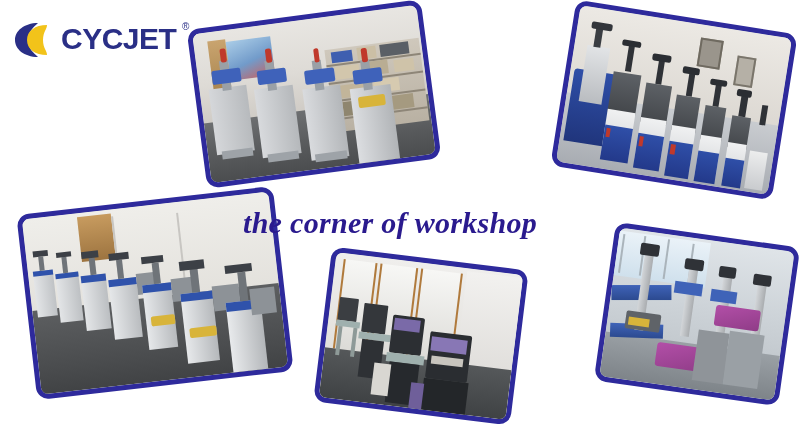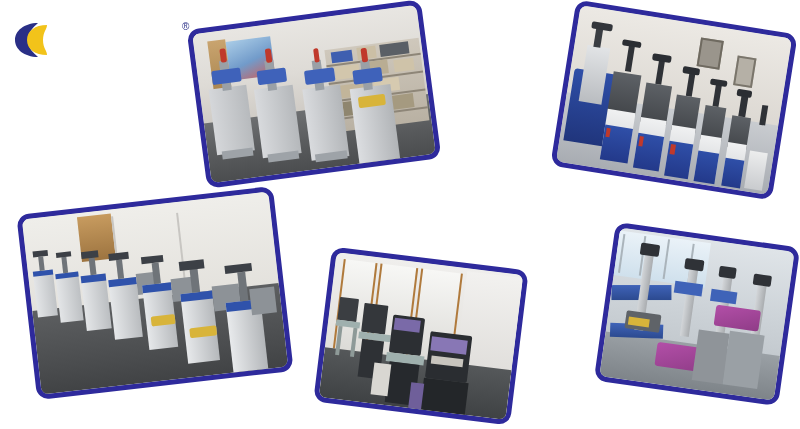--- a/index.html
+++ b/index.html
@@ -213,20 +213,21 @@
 </head>
 <body>
 
 <div id="stage">
 
   <div id="brand-logo">
     <svg class="logo-mark" viewBox="0 0 50 38" xmlns="http://www.w3.org/2000/svg">
       <path d="M24 2 C10 2 1 10 1 19 C1 28 10 36 24 36 C20 32 14 28 14 19 C14 10 20 6 24 2 Z" fill="#2a2f86"></path>
       <path d="M33 4 C21 4 13 10 13 19 C13 28 21 34 33 34 C33 30 29 27 29 19 C29 11 33 8 33 4 Z" fill="#f2c31a"></path>
     </svg>
+    <div class="logo-wordmark">CYCJET</div>
     <div class="logo-tm">®</div>
   </div>
 
   <div class="photo" id="photo-workshop-row-a">
     <div class="scene">
       <div class="wall wall-main"></div>
       <div class="floor floor-main"></div>
       <div class="win window-blue"></div>
       <div class="box door-tan"></div>
 
@@ -435,14 +436,15 @@
       <div class="post" style="left:82%;top:24%;width:5%;height:38%;background:linear-gradient(90deg,#d3d6d9,#a9acaf);"></div>
       <div class="head" style="left:79%;top:18%;width:10%;height:7%;background:#2f3237;border-radius:2px;"></div>
 
       <div class="box" style="left:60%;top:42%;width:26%;height:14%;background:linear-gradient(160deg,#b34fa8,#8f3c87);border-radius:3px;"></div>
       <div class="box" style="left:30%;top:72%;width:30%;height:16%;background:linear-gradient(160deg,#b34fa8,#8f3c87);border-radius:3px;"></div>
       <div class="box" style="left:52%;top:60%;width:18%;height:34%;background:#8f9499;"></div>
       <div class="box" style="left:70%;top:58%;width:20%;height:36%;background:#9aa0a5;"></div>
     </div>
   </div>
 
+  <div id="collage-title">the corner of workshop</div>
 
 </div>
 
 </body></html>

